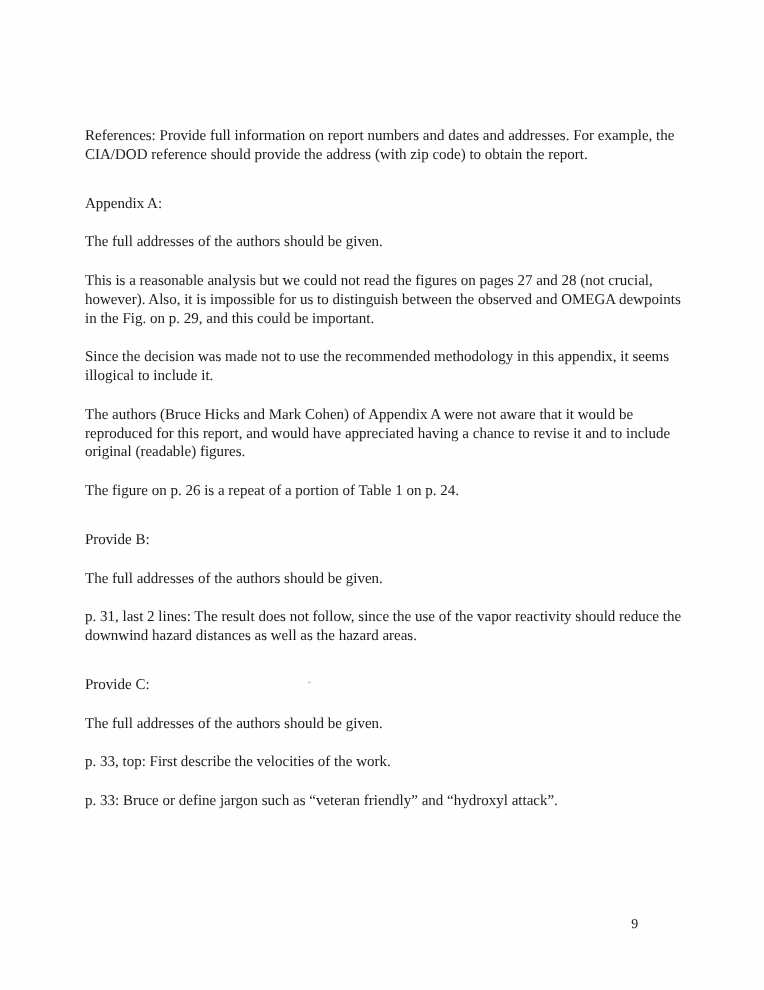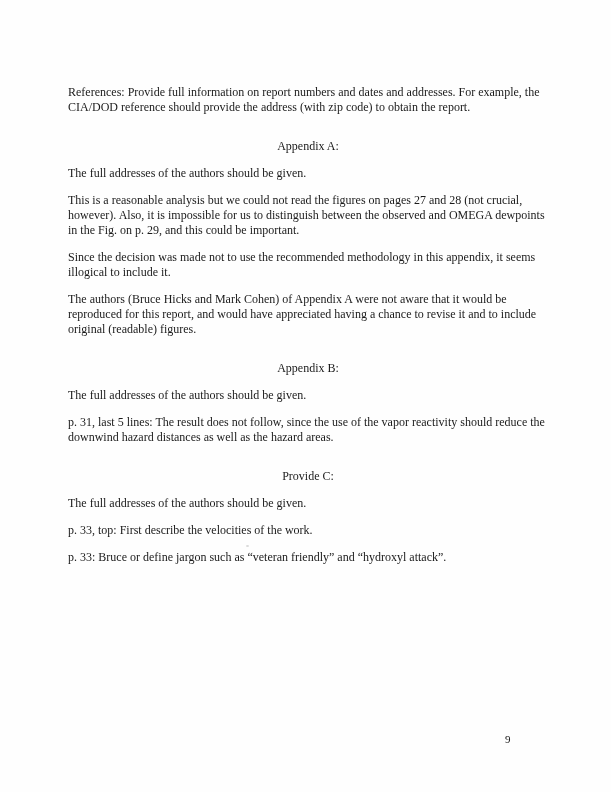--- a/index.html
+++ b/index.html
@@ -16,28 +16,27 @@
     font-family: "Liberation Serif", serif;
     color: #1a1a1a;
   }
   .content {
     position: absolute;
     left: 68px;
     top: 85px;
     width: 480px;
   }
   .content p {
-    margin: 0 0 12px 0;
+    margin: 16px 0 12px 0;
     font-size: 12px;
     line-height: 15px;
     text-align: left;
   }
   .content p.heading {
     margin-top: 24px;
-    text-align: center;
   }
   .page-number {
     position: absolute;
     left: 505px;
     top: 733px;
     font-size: 11px;
     line-height: 13px;
   }
   
   .scan-speck {
@@ -54,23 +53,24 @@
 <body>
 
 <div class="page">
   <div class="content">
     <p>References:  Provide full information on report numbers and dates and addresses.  For example, the CIA/DOD reference should provide the address (with zip code) to obtain the report.</p>
     <p class="heading">Appendix A:</p>
     <p>The full addresses of the authors should be given.</p>
     <p>This is a reasonable analysis but we could not read the figures on pages 27 and 28 (not crucial, however).  Also, it is impossible for us to distinguish between the observed and OMEGA dewpoints in the Fig. on p. 29, and this could be important.</p>
     <p>Since the decision was made not to use the recommended methodology in this appendix, it seems illogical to include it.</p>
     <p>The authors (Bruce Hicks and Mark Cohen) of Appendix A were not aware that it would be reproduced for this report, and would have appreciated having a chance to revise it and to include original (readable) figures.</p>
-    <p class="heading">Appendix B:</p>
+    <p>The figure on p. 26 is a repeat of a portion of Table 1 on p. 24.</p>
+    <p class="heading">Provide B:</p>
     <p>The full addresses of the authors should be given.</p>
-    <p>p. 31, last 5 lines:   The result does not follow, since the use of the vapor reactivity should reduce the downwind hazard distances as well as the hazard areas.</p>
+    <p>p. 31, last 2 lines:   The result does not follow, since the use of the vapor reactivity should reduce the downwind hazard distances as well as the hazard areas.</p>
     <p class="heading">Provide C:</p>
     <p>The full addresses of the authors should be given.</p>
     <p>p. 33, top:  First describe the velocities of the work.</p>
     <p>p. 33:  Bruce or define jargon such as “veteran friendly” and “hydroxyl attack”.</p>
   </div>
   <div class="scan-speck"></div>
   <div class="page-number">9</div>
 </div>
 
 </body></html>

